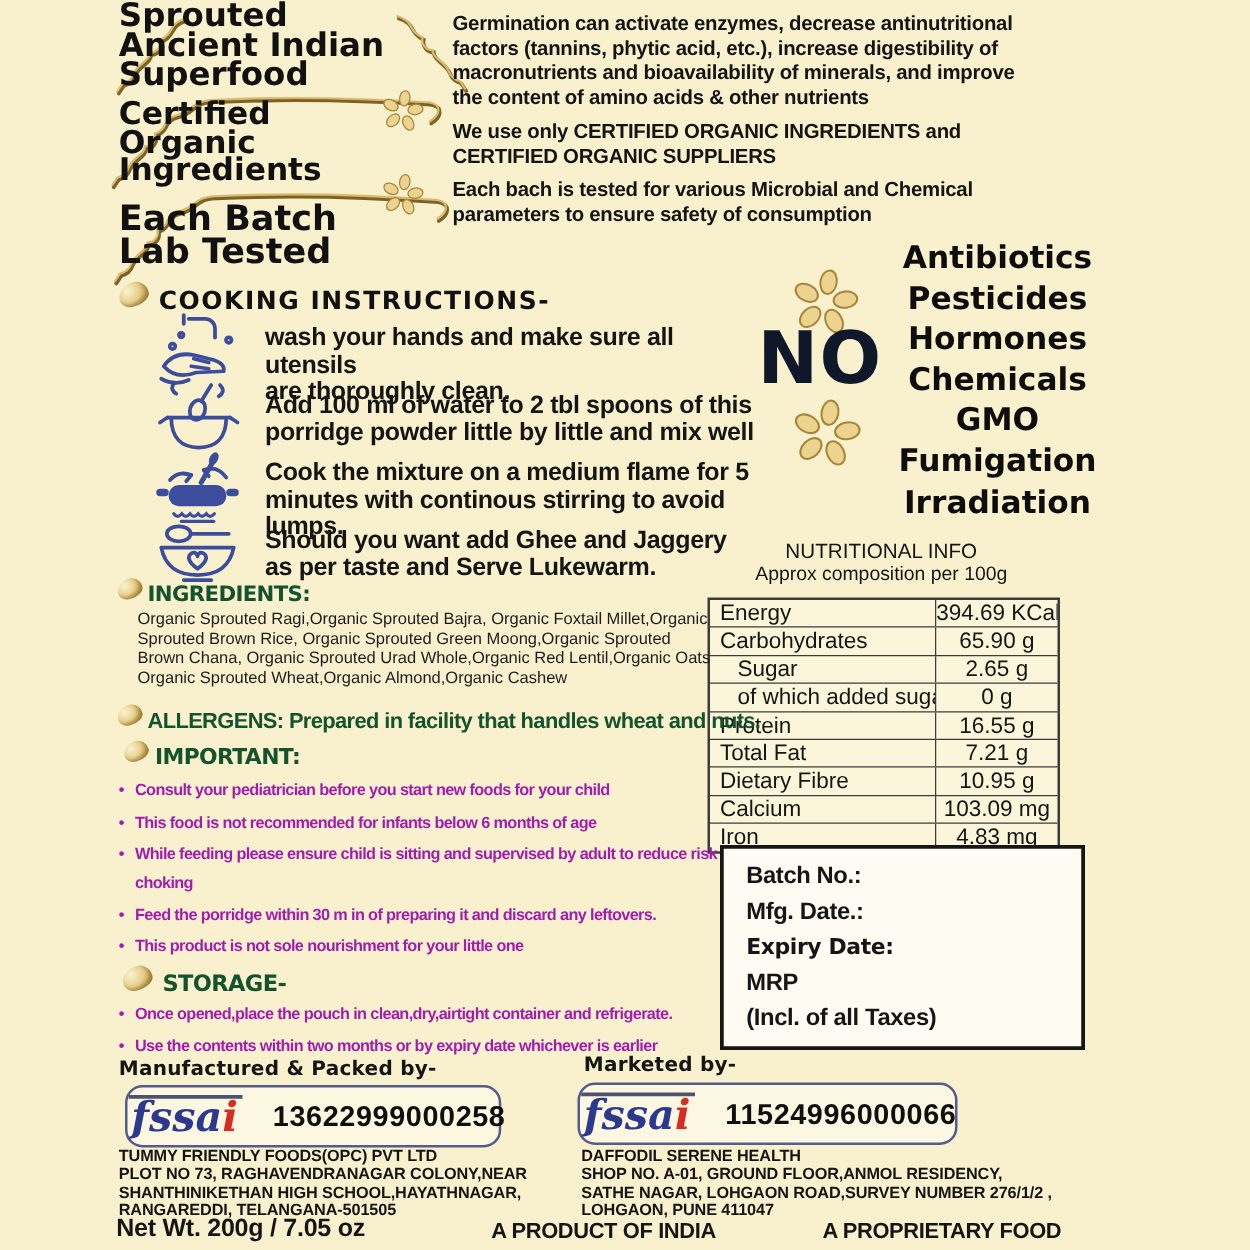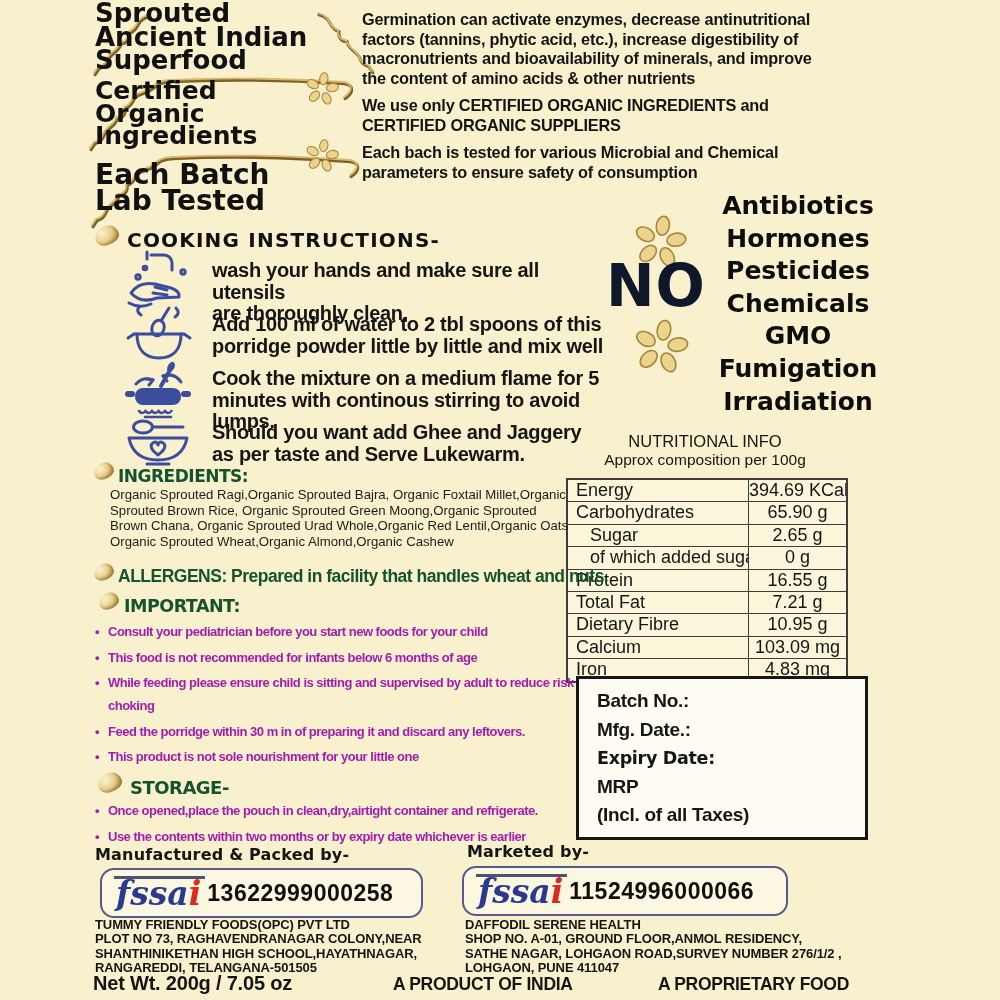--- a/index.html
+++ b/index.html
@@ -64,21 +64,21 @@
   
   #batch-box{position:absolute;left:576px;top:676px;width:268px;height:150px;
              border:3px solid #161616;background:#fdfbf2;padding:8px 0 0 18px;}
   #batch-box .bl{font-weight:bold;font-size:19px;line-height:28.5px;letter-spacing:-0.3px;}
   #batch-box .bl.heavy{font-family:"DejaVu Sans",sans-serif;font-size:17.5px;}
   
   .mk-head{position:absolute;font-family:"DejaVu Sans",sans-serif;font-weight:bold;font-size:16px;letter-spacing:0.2px;}
   #mfg-head{left:95px;top:845px;}
   #mkt-head{left:467px;top:842px;}
   .fssai-box{position:absolute;height:46px;border:2.5px solid #565b8d;border-radius:14px;
-             background:rgba(255,253,245,.5);display:flex;align-items:center;padding:0 12px;gap:2px;}
+             background:rgba(255,253,245,.5);display:flex;align-items:center;padding:0 1px;gap:24px;}
   #mfg-fssai{left:100px;top:868px;width:295px;}
   #mkt-fssai{left:462px;top:866px;width:298px;}
   .fssai-word{font-family:"DejaVu Serif",serif;font-style:italic;font-weight:bold;font-size:33px;
               line-height:30px;color:#2b3990;border-top:3px solid #4d5270;padding:0 4px 2px 2px;}
   .fssai-word .red{color:#d92b21;}
   .fssai-num{font-weight:bold;font-size:23px;letter-spacing:0.5px;color:#0f0f0f;}
   .addr{position:absolute;font-weight:bold;font-size:13px;line-height:14.3px;letter-spacing:-0.1px;color:#141414;}
   #mfg-addr{left:95px;top:918px;width:360px;}
   #mkt-addr{left:465px;top:918px;width:430px;}
   .addr .nm{display:block;}
@@ -231,22 +231,22 @@
   <g fill="#ecd48e" stroke="#a8853c" stroke-width="1.6">
     <ellipse cx="30" cy="13.5" rx="6.5" ry="9.5" transform="rotate(10 30 30)"></ellipse>
       <ellipse cx="30" cy="13.5" rx="6.5" ry="9.5" transform="rotate(82 30 30)"></ellipse>
       <ellipse cx="30" cy="13.5" rx="6.5" ry="9.5" transform="rotate(154 30 30)"></ellipse>
       <ellipse cx="30" cy="13.5" rx="6.5" ry="9.5" transform="rotate(226 30 30)"></ellipse>
       <ellipse cx="30" cy="13.5" rx="6.5" ry="9.5" transform="rotate(298 30 30)"></ellipse>
   </g>
 </svg>
 <div id="no-list">
   <div>Antibiotics</div>
+  <div>Pesticides</div>
   <div>Hormones</div>
-  <div>Pesticides</div>
   <div>Chemicals</div>
   <div>GMO</div>
   <div>Fumigation</div>
   <div>Irradiation</div>
 </div>
 
 <div id="nutri-head">
   <div class="t1">NUTRITIONAL INFO</div>
   <div class="t2">Approx composition per 100g</div>
 </div>

